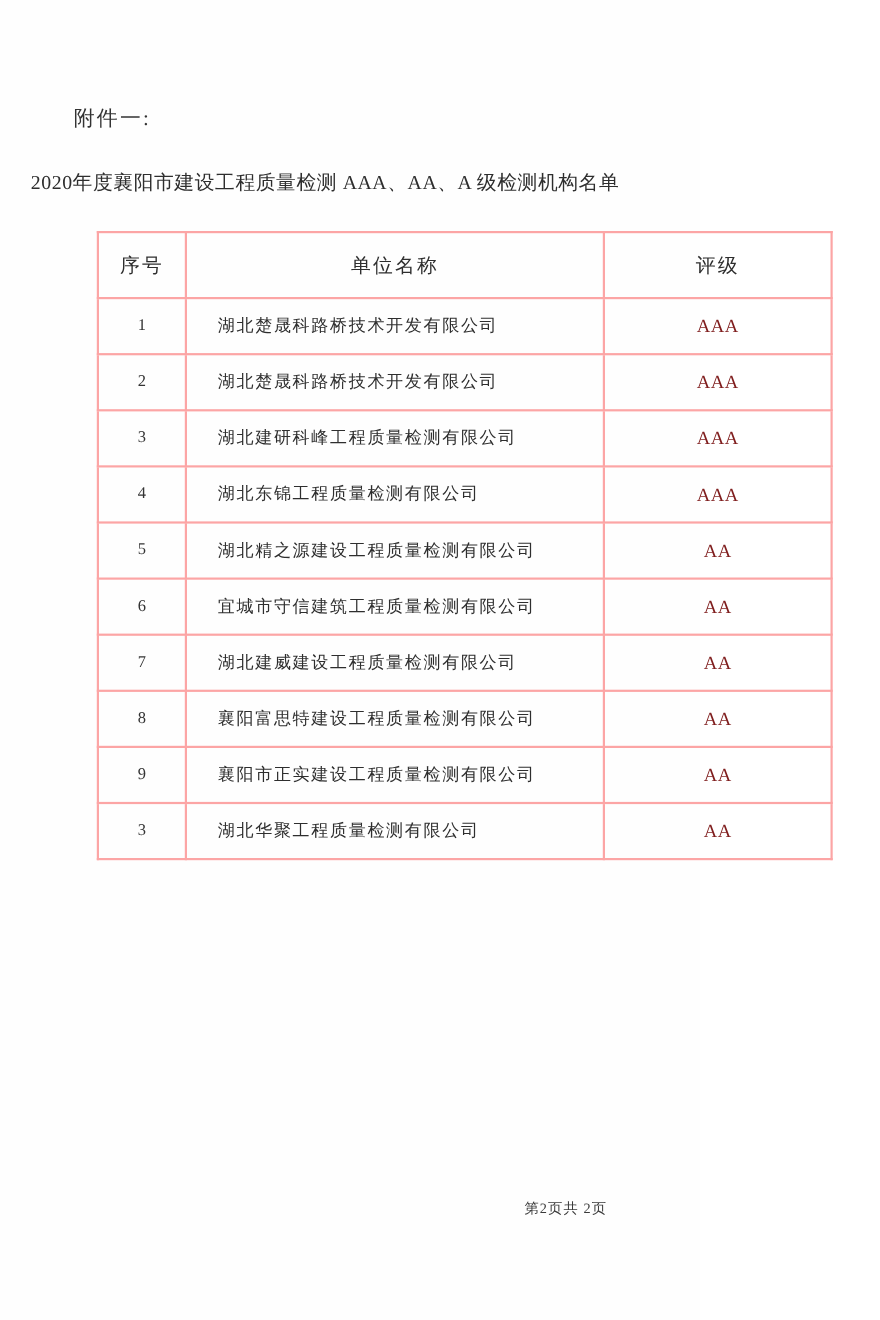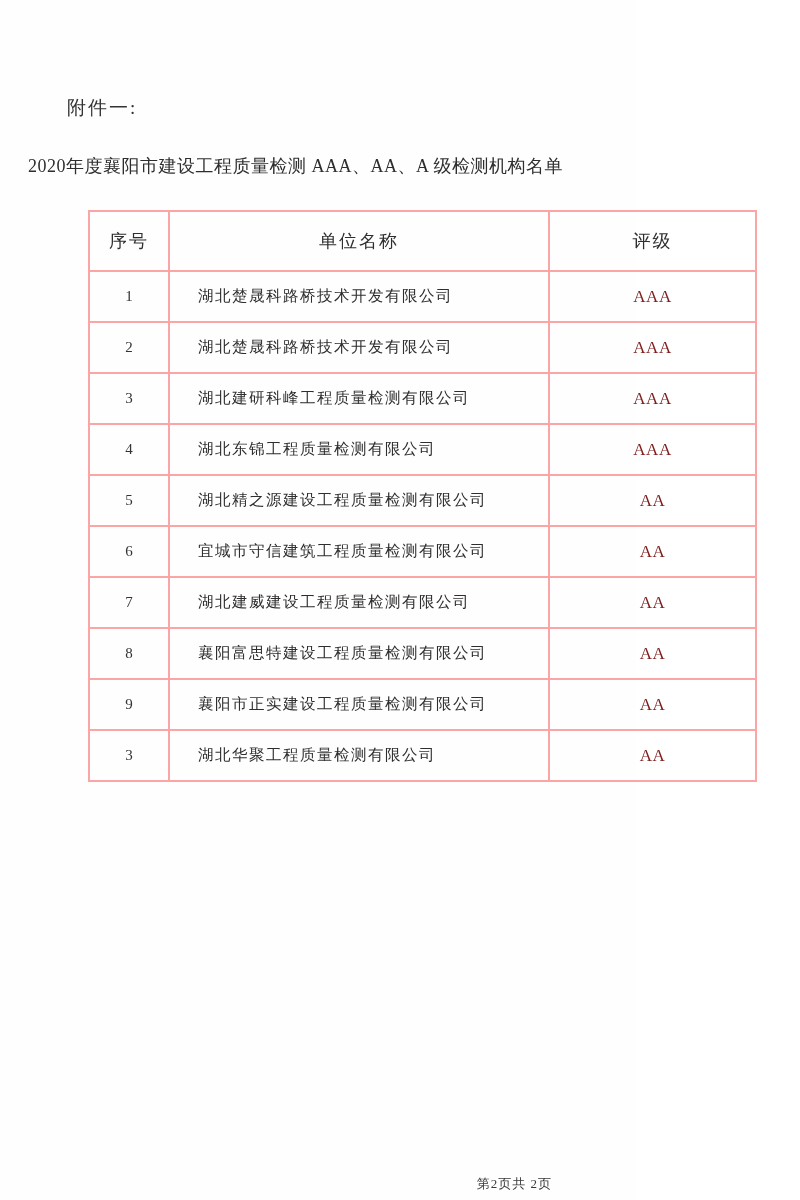--- a/index.html
+++ b/index.html
@@ -74,21 +74,21 @@
   }
   .cell-rating {
     text-align: center;
     font-size: 17px;
     letter-spacing: 0.5px;
     color: #7f1d1d;
   }
   .page-footer {
     position: absolute;
     right: 84px;
-    top: 1175px;
+    top: 1090px;
     font-size: 13px;
     letter-spacing: 1px;
     color: #3a3a3a;
   }
 </style>
 </head>
 <body>
 
 <div class="page">
 

